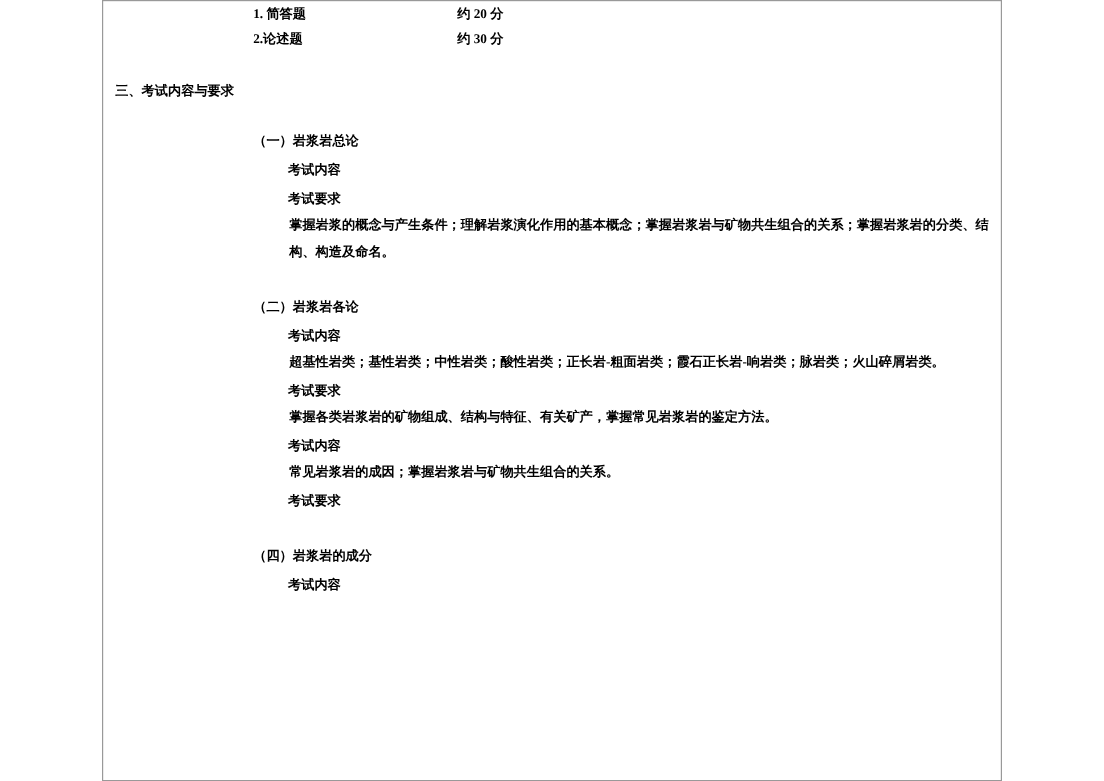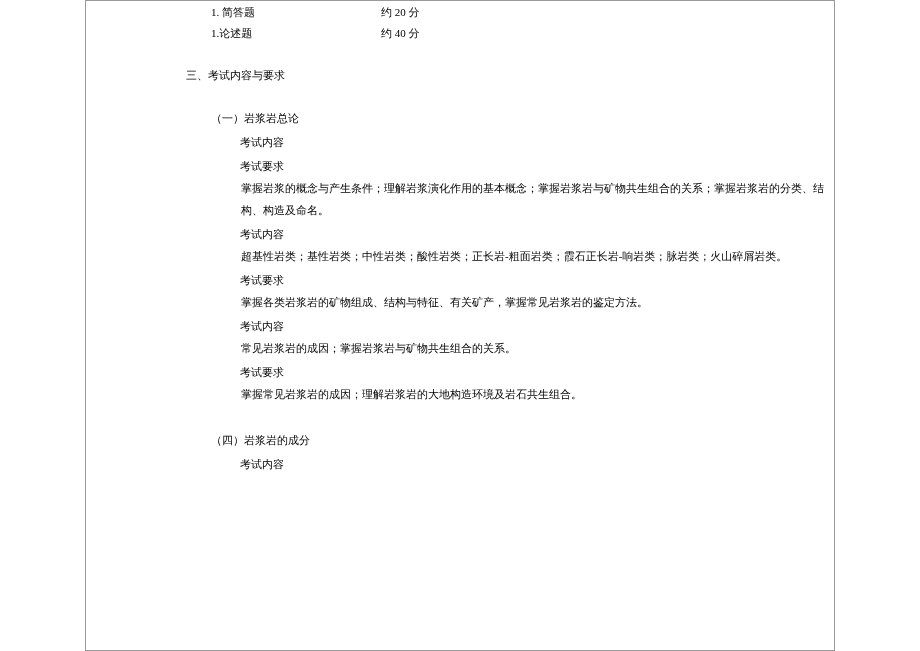--- a/index.html
+++ b/index.html
@@ -1,18 +1,19 @@
 <!DOCTYPE html>
 <html><head>
   <meta charset="utf-8">
   <style>
     * {
       margin: 0;
       padding: 0;
       box-sizing: border-box;
+      font-weight: bold;
     }
     body {
       font-family: "SimSun", "宋体", serif;
       font-size: 11px;
       color: #000;
       background: #fff;
       width: 920px;
       height: 651px;
       overflow: hidden;
     }
@@ -35,21 +36,20 @@
       display: flex;
     }
     .score-label {
       width: 170px;
     }
     .score-value {
     }
     .section-heading {
       margin-top: 24px;
       margin-bottom: 10px;
-      margin-left: 90px;
     }
     .sub-section {
       margin-left: 115px;
       line-height: 2.0;
     }
     .sub-title {
       margin-top: 24px;
     }
     .sub-label {
       margin-top: 2px;
@@ -65,46 +65,46 @@
 <div class="page-frame">
   <div class="content">
 
     <div class="score-section">
       <div>主观题约 50 分</div>
       <div class="score-row">
         <span class="score-label">1. 简答题</span>
         <span class="score-value">约 20 分</span>
       </div>
       <div class="score-row">
-        <span class="score-label">1.论述题</span>
-        <span class="score-value">约 40 分</span>
+        <span class="score-label">2.论述题</span>
+        <span class="score-value">约 30 分</span>
       </div>
     </div>
 
     <div class="section-heading">三、考试内容与要求</div>
 
     <div class="sub-section">
       <div class="sub-title">（一）岩浆岩总论</div>
       <div class="sub-label">考试内容</div>
       <div class="sub-label">考试要求</div>
       <div class="indent-text">掌握岩浆的概念与产生条件；理解岩浆演化作用的基本概念；掌握岩浆岩与矿物共生组合的关系；掌握岩浆岩的分类、结构、构造及命名。</div>
     </div>
 
     <div class="sub-section">
+      <div class="sub-title">（二）岩浆岩各论</div>
       <div class="sub-label">考试内容</div>
       <div class="indent-text">超基性岩类；基性岩类；中性岩类；酸性岩类；正长岩-粗面岩类；霞石正长岩-响岩类；脉岩类；火山碎屑岩类。</div>
       <div class="sub-label">考试要求</div>
       <div class="indent-text">掌握各类岩浆岩的矿物组成、结构与特征、有关矿产，掌握常见岩浆岩的鉴定方法。</div>
     </div>
 
     <div class="sub-section">
       <div class="sub-label">考试内容</div>
       <div class="indent-text">常见岩浆岩的成因；掌握岩浆岩与矿物共生组合的关系。</div>
       <div class="sub-label">考试要求</div>
-      <div class="indent-text">掌握常见岩浆岩的成因；理解岩浆岩的大地构造环境及岩石共生组合。</div>
     </div>
 
     <div class="sub-section">
       <div class="sub-title">（四）岩浆岩的成分</div>
       <div class="sub-label">考试内容</div>
     </div>
 
   </div>
 </div>
 

